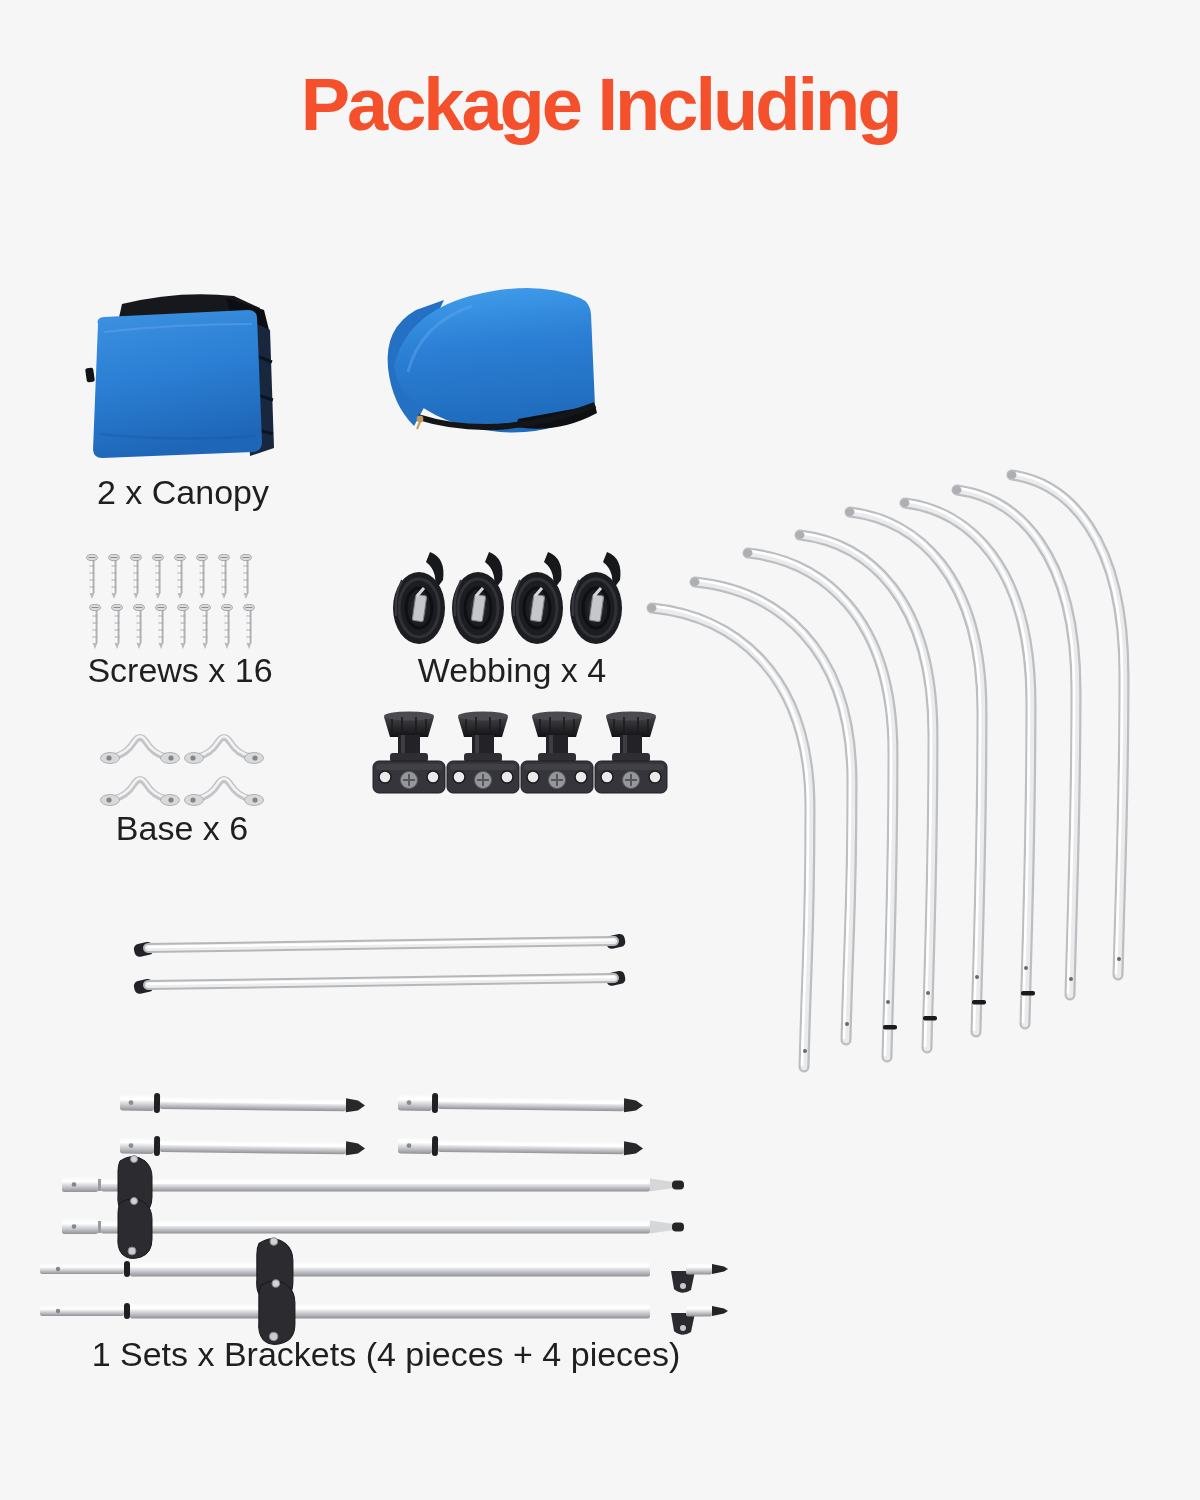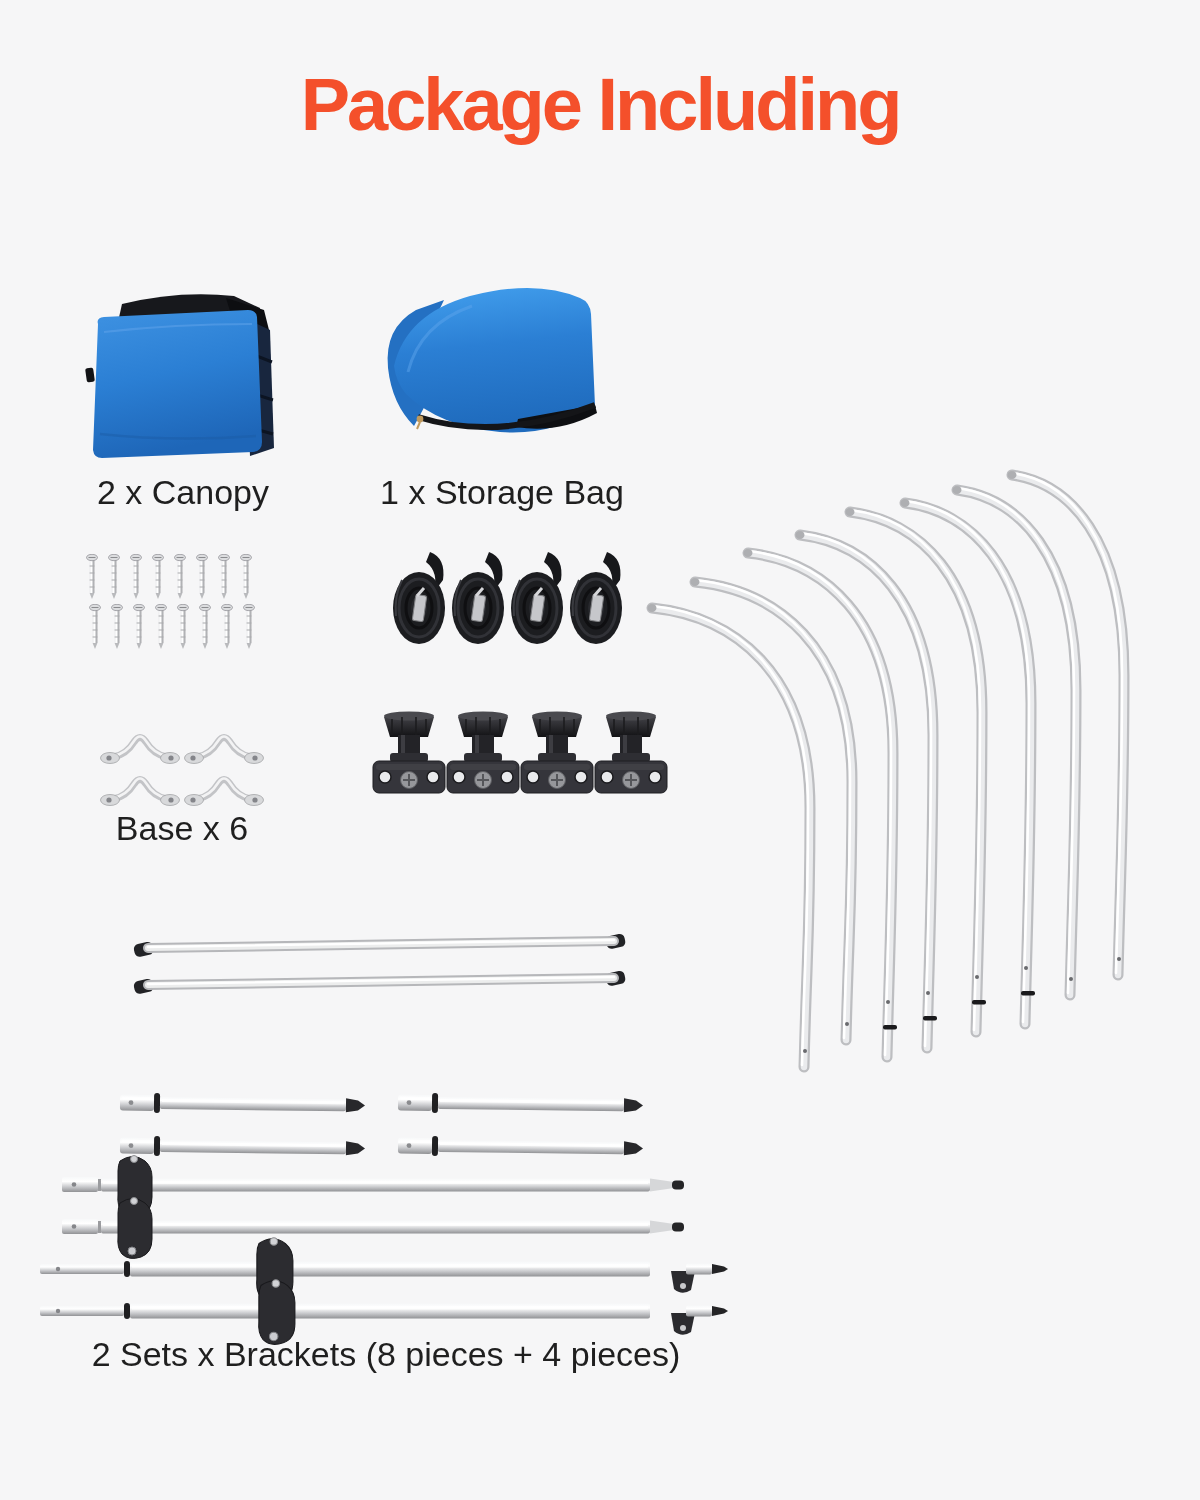--- a/index.html
+++ b/index.html
@@ -133,21 +133,20 @@
     <path d="M20 92 Q16 52 48 34 L76 24 Q52 70 58 128 L46 150 Q24 128 20 92 Z" fill="#2470c2"></path>
     <path d="M26 90 Q38 38 102 20 Q168 3 212 22 Q222 26 223 38 L227 130 Q188 160 132 156 Q72 151 38 118 Q28 106 26 90 Z" fill="url(#bagG)"></path>
     <path d="M150 143 L227 129 L229 137 Q190 158 148 151 Z" fill="#0e0f12"></path>
     <path d="M50 141 Q130 166 227 129" stroke="#141518" stroke-width="6" fill="none"></path>
     <path d="M40 96 Q52 48 104 30" stroke="#5ba4ec" stroke-width="3" fill="none" opacity="0.5"></path>
     <circle cx="52" cy="143" r="3.4" fill="#c09a5e"></circle>
     <path d="M52 146 L49 153" stroke="#c09a5e" stroke-width="2"></path>
   </svg>
 
   <div class="label" style="left:183px;top:472px">2 x Canopy</div>
-  <div class="label" style="left:502px;top:472px">1 x Storage Bag</div>
 
   <svg style="left:86px;top:552px" width="168" height="100" viewBox="0 0 168 100">
     <use href="#screw" x="0" y="2" width="12" height="46"></use>
       <use href="#screw" x="22" y="2" width="12" height="46"></use>
     <use href="#screw" x="44" y="2" width="12" height="46"></use>
       <use href="#screw" x="66" y="2" width="12" height="46"></use>
     <use href="#screw" x="88" y="2" width="12" height="46"></use>
       <use href="#screw" x="110" y="2" width="12" height="46"></use>
     <use href="#screw" x="132" y="2" width="12" height="46"></use>
       <use href="#screw" x="154" y="2" width="12" height="46"></use>
@@ -161,20 +160,22 @@
       <use href="#screw" x="157" y="52" width="12" height="46"></use>
   </svg>
 
   <svg style="left:392px;top:548px" width="238" height="102" viewBox="0 0 238 102">
     <use href="#coil" x="0" y="2" width="60" height="96"></use>
     <use href="#coil" x="59" y="2" width="60" height="96"></use>
     <use href="#coil" x="118" y="2" width="60" height="96"></use>
     <use href="#coil" x="177" y="2" width="60" height="96"></use>
   </svg>
 
+  <div class="label" style="left:180px;top:650px">Screws x 16</div>
+  <div class="label" style="left:512px;top:650px">Webbing x 4</div>
 
   <svg style="left:100px;top:726px" width="166" height="82" viewBox="0 0 166 82">
     <use href="#baseclip" x="0" y="3" width="80" height="36"></use>
     <use href="#baseclip" x="84" y="3" width="80" height="36"></use>
     <use href="#baseclip" x="0" y="45" width="80" height="36"></use>
     <use href="#baseclip" x="84" y="45" width="80" height="36"></use>
   </svg>
 
   <svg style="left:372px;top:710px" width="296" height="94" viewBox="0 0 296 94">
     <use href="#camelback" x="0" y="1" width="74" height="92"></use>
@@ -339,15 +340,15 @@
       </g>
       <g transform="translate(647,0)">
         <path d="M-12 2 L12 2 L8 21 Q-1 27 -9 20 Z" fill="#2b2b2f"></path>
         <circle cx="0" cy="17" r="3" fill="#c8c9cc"></circle>
       </g>
       <rect x="650" y="-5.5" width="26" height="11" rx="2" fill="url(#metV)"></rect>
       <polygon points="676,-5 688,-2.5 692,0 688,2.5 676,5" fill="#242426"></polygon>
     </g>
   </svg>
 
-  <div class="label" style="left:386px;top:1334px">2 Sets x Brackets (8 pieces + 4 pieces)</div>
+  <div class="label" style="left:386px;top:1334px">1 Sets x Brackets (4 pieces + 4 pieces)</div>
 
 </div>
 
 </body></html>

